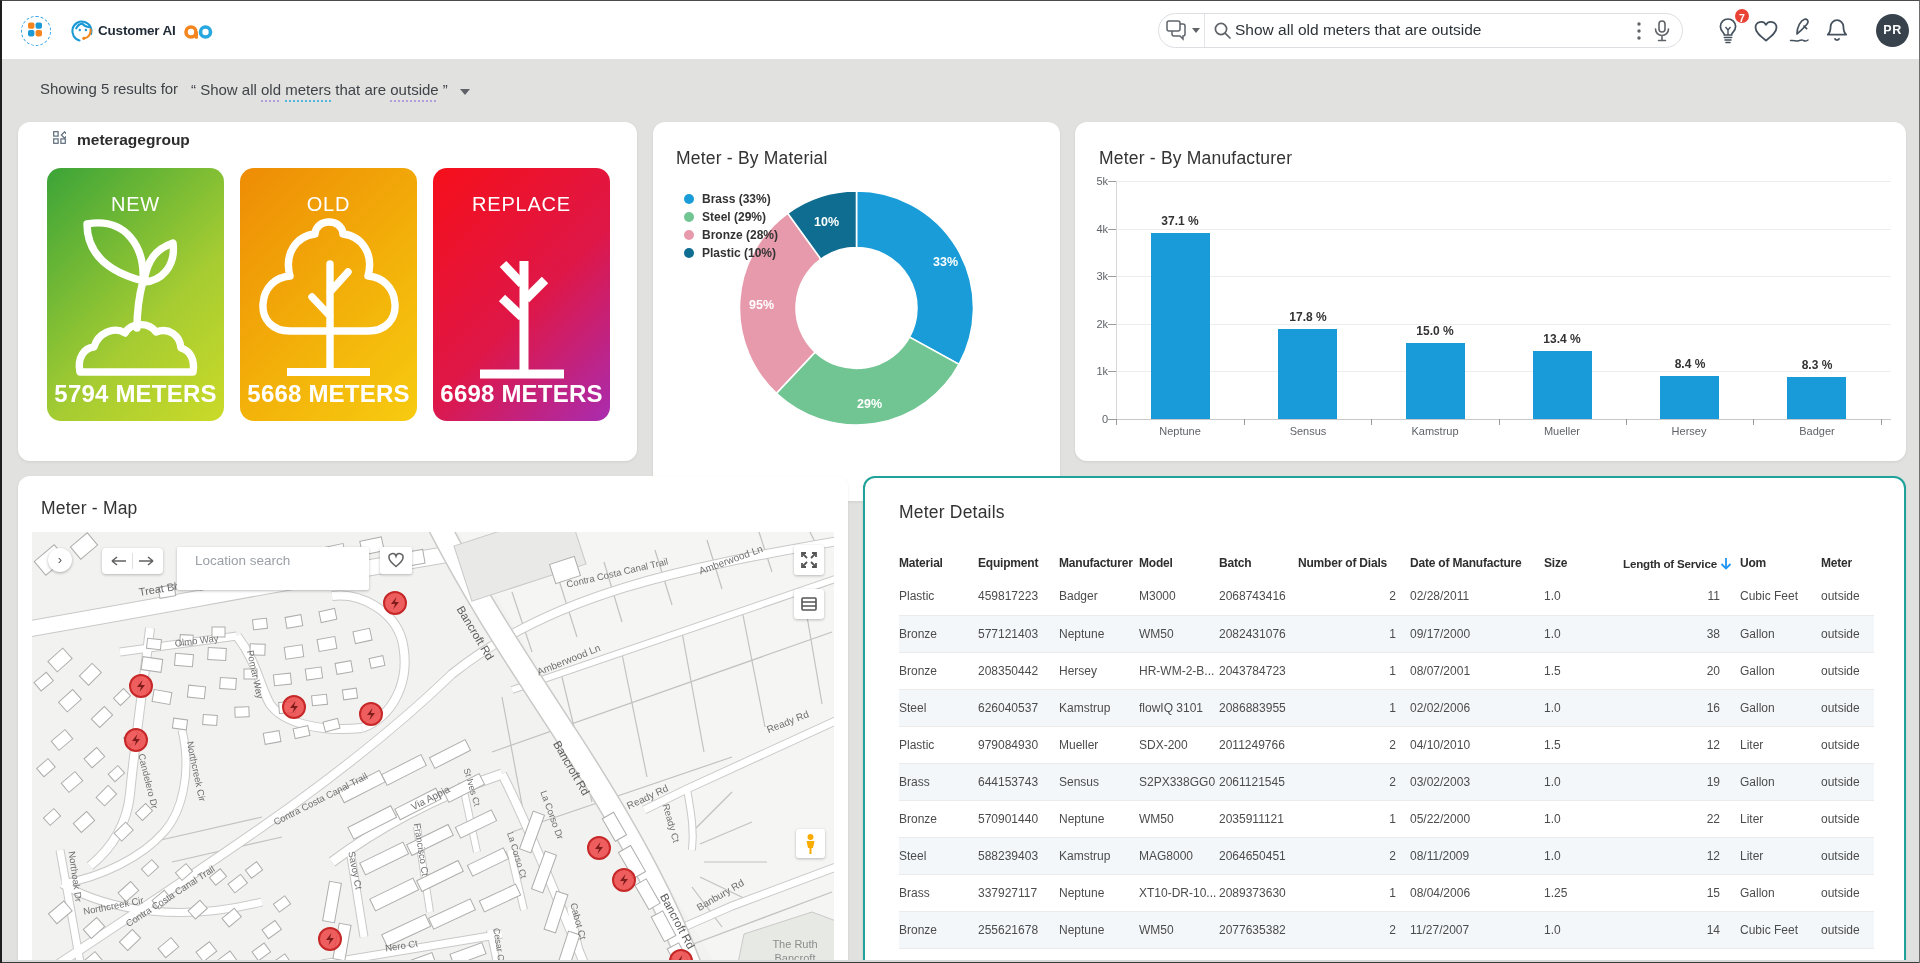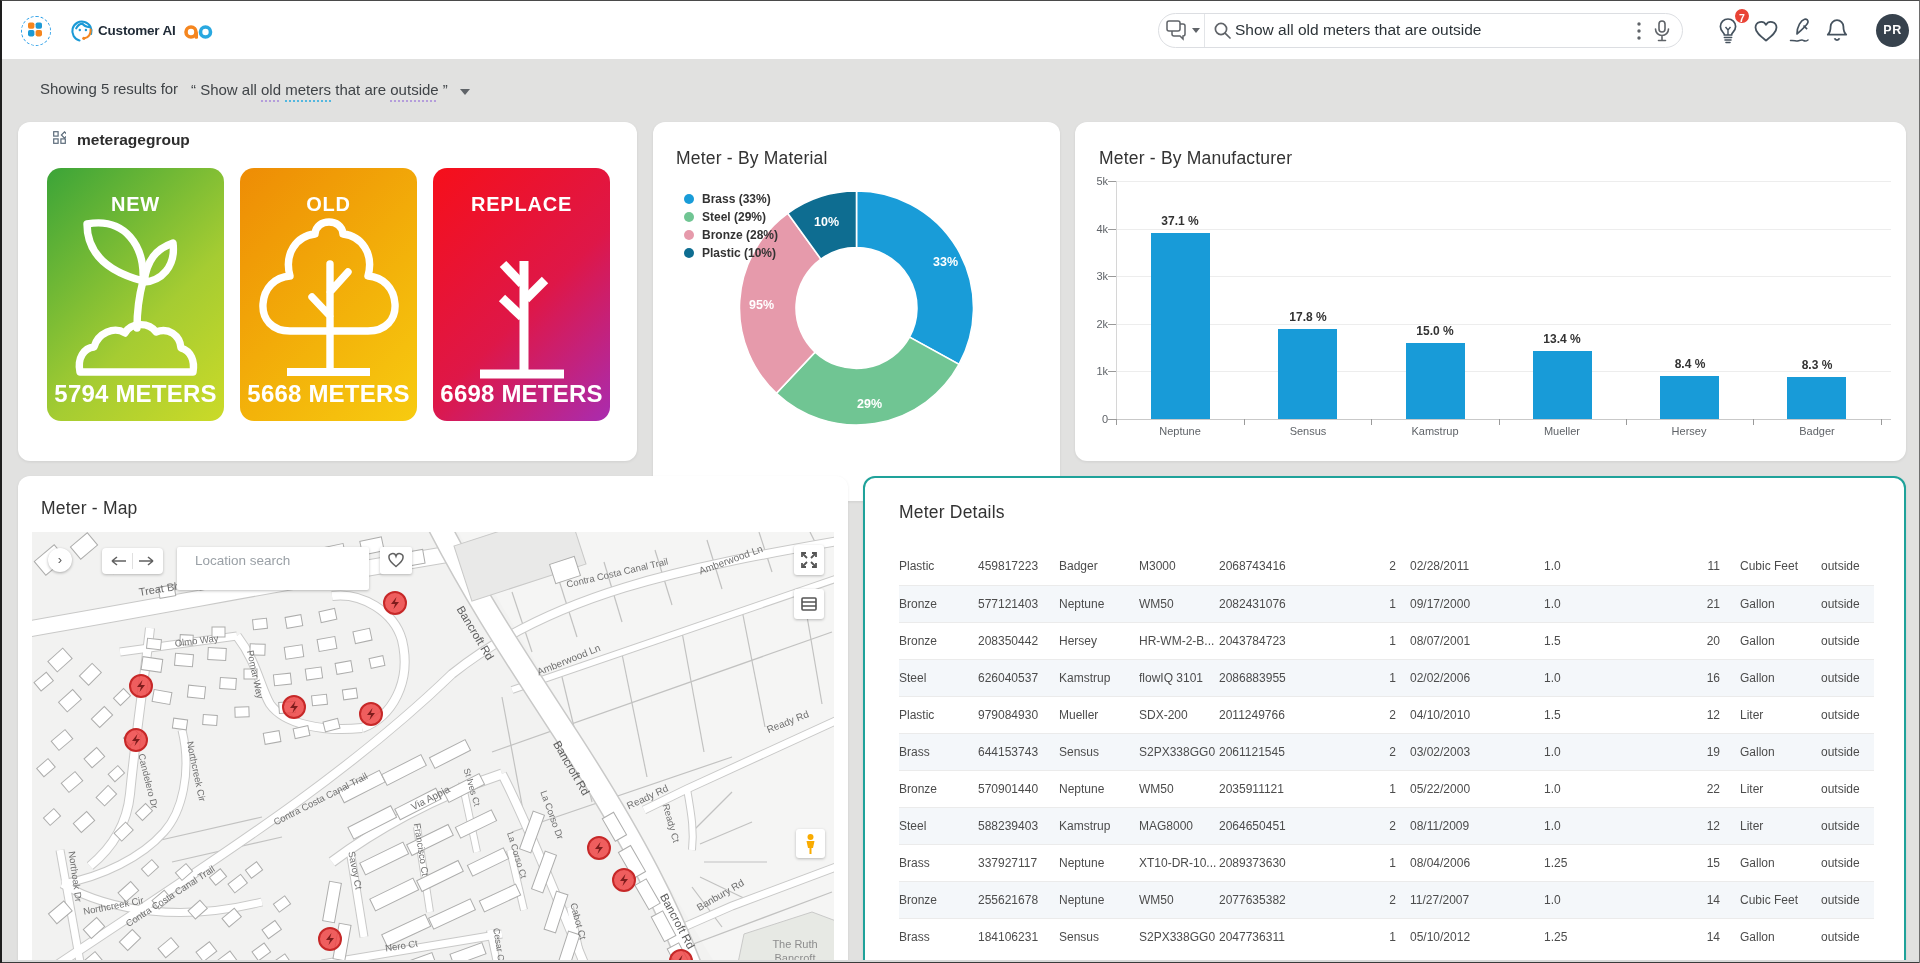--- a/index.html
+++ b/index.html
@@ -24,21 +24,21 @@
   
   #results { position:absolute; left:38px; top:79px; font-size:15px; color:#3f4347; letter-spacing:-0.1px; }
   #rquote { position:absolute; left:189px; top:80px; font-size:15px; color:#3f4347; }
   .du-p { text-decoration:underline dotted #b49ddb 2px; text-underline-offset:5px; }
   .du-b { text-decoration:underline dotted #52b7df 2px; text-underline-offset:5px; }
 
   
   #cardA { left:16px; top:121px; width:619px; height:339px; }
   #cardA .hd { position:absolute; left:59px; top:9px; font-size:15.5px; font-weight:700; color:#2d2d2d; }
   .tile { position:absolute; top:46px; width:177px; height:253px; border-radius:14px; color:#fff; text-align:center; }
-  .tile .tt { margin-top:25px; font-size:20px; font-weight:700; letter-spacing:.8px; }
+  .tile .tt { margin-top:25px; font-size:20px; font-weight:400; letter-spacing:.8px; }
   .tile .val { position:absolute; bottom:13px; width:100%; font-size:24px; font-weight:700; letter-spacing:.2px; }
   #tileNew { left:29px;  background:linear-gradient(135deg,#3ba438 0%,#a5cc32 60%,#cbda28 100%); }
   #tileOld { left:222px; background:linear-gradient(135deg,#ee8c05 0%,#f3b30a 60%,#f7cb10 100%); }
   #tileRep { left:415px; background:linear-gradient(135deg,#f60f1a 0%,#de1748 55%,#a92cb0 100%); }
 
   
   #cardB { left:651px; top:121px; width:407px; height:379px; }
   #cardB .hd { position:absolute; left:23px; top:26px; }
   .leg { position:absolute; left:31px; font-size:12px; font-weight:700; color:#333; z-index:3; }
   .leg i { display:inline-block; width:10px; height:10px; border-radius:50%; margin-right:8px; vertical-align:-1px; }
@@ -559,20 +559,35 @@
         <col style="width:80px">
       <col style="width:79px">
         <col style="width:112px">
         <col style="width:134px">
         <col style="width:79px">
       <col style="width:117px">
         <col style="width:81px">
         <col style="width:53px">
     </colgroup>
     <tbody>
+        <tr>
+      <th>Material</th>
+          <th>Equipment</th>
+          <th>Manufacturer</th>
+          <th>Model</th>
+          <th>Batch</th>
+      <th>Number of Dials</th>
+          <th>Date of Manufacture</th>
+          <th>Size</th>
+      <th style="font-size:11.6px">Length of Service <svg width="12" height="13" viewBox="0 0 12 13" style="vertical-align:-2px">
+              <path d="M6 1 V11 M1.5 7 L6 11.5 L10.5 7" fill="none" stroke="#2196f3" stroke-width="1.8"></path>
+            </svg></th>
+      <th>Uom</th>
+          <th>Meter</th>
+    </tr>
     <tr>
           <td>Plastic</td>
           <td>459817223</td>
           <td>Badger</td>
           <td>M3000</td>
           <td>2068743416</td>
           <td class="num" style="padding-right:14px">2</td>
           <td>02/28/2011</td>
           <td>1.0</td>
           <td class="num" style="padding-right:20px">11</td>
@@ -581,21 +596,21 @@
         </tr>
     <tr class="sh">
           <td>Bronze</td>
           <td>577121403</td>
           <td>Neptune</td>
           <td>WM50</td>
           <td>2082431076</td>
           <td class="num" style="padding-right:14px">1</td>
           <td>09/17/2000</td>
           <td>1.0</td>
-          <td class="num" style="padding-right:20px">21</td>
+          <td class="num" style="padding-right:20px">38</td>
           <td>Gallon</td>
           <td>outside</td>
         </tr>
     <tr>
           <td>Bronze</td>
           <td>208350442</td>
           <td>Hersey</td>
           <td>HR-WM-2-B...</td>
           <td>2043784723</td>
           <td class="num" style="padding-right:14px">1</td>

